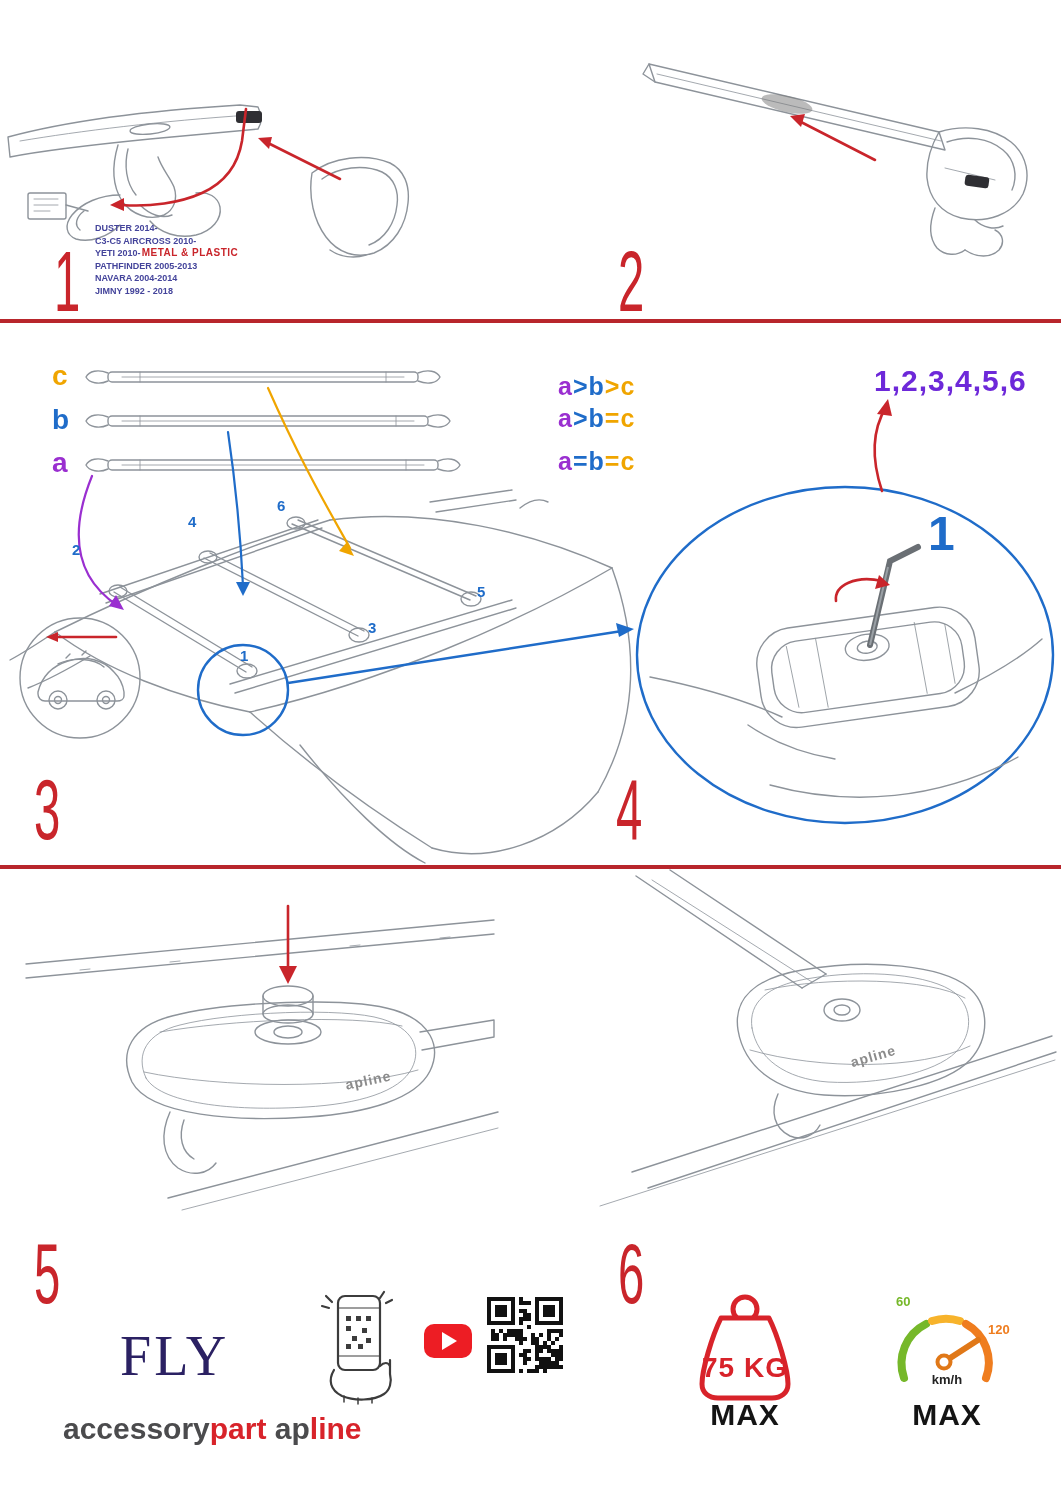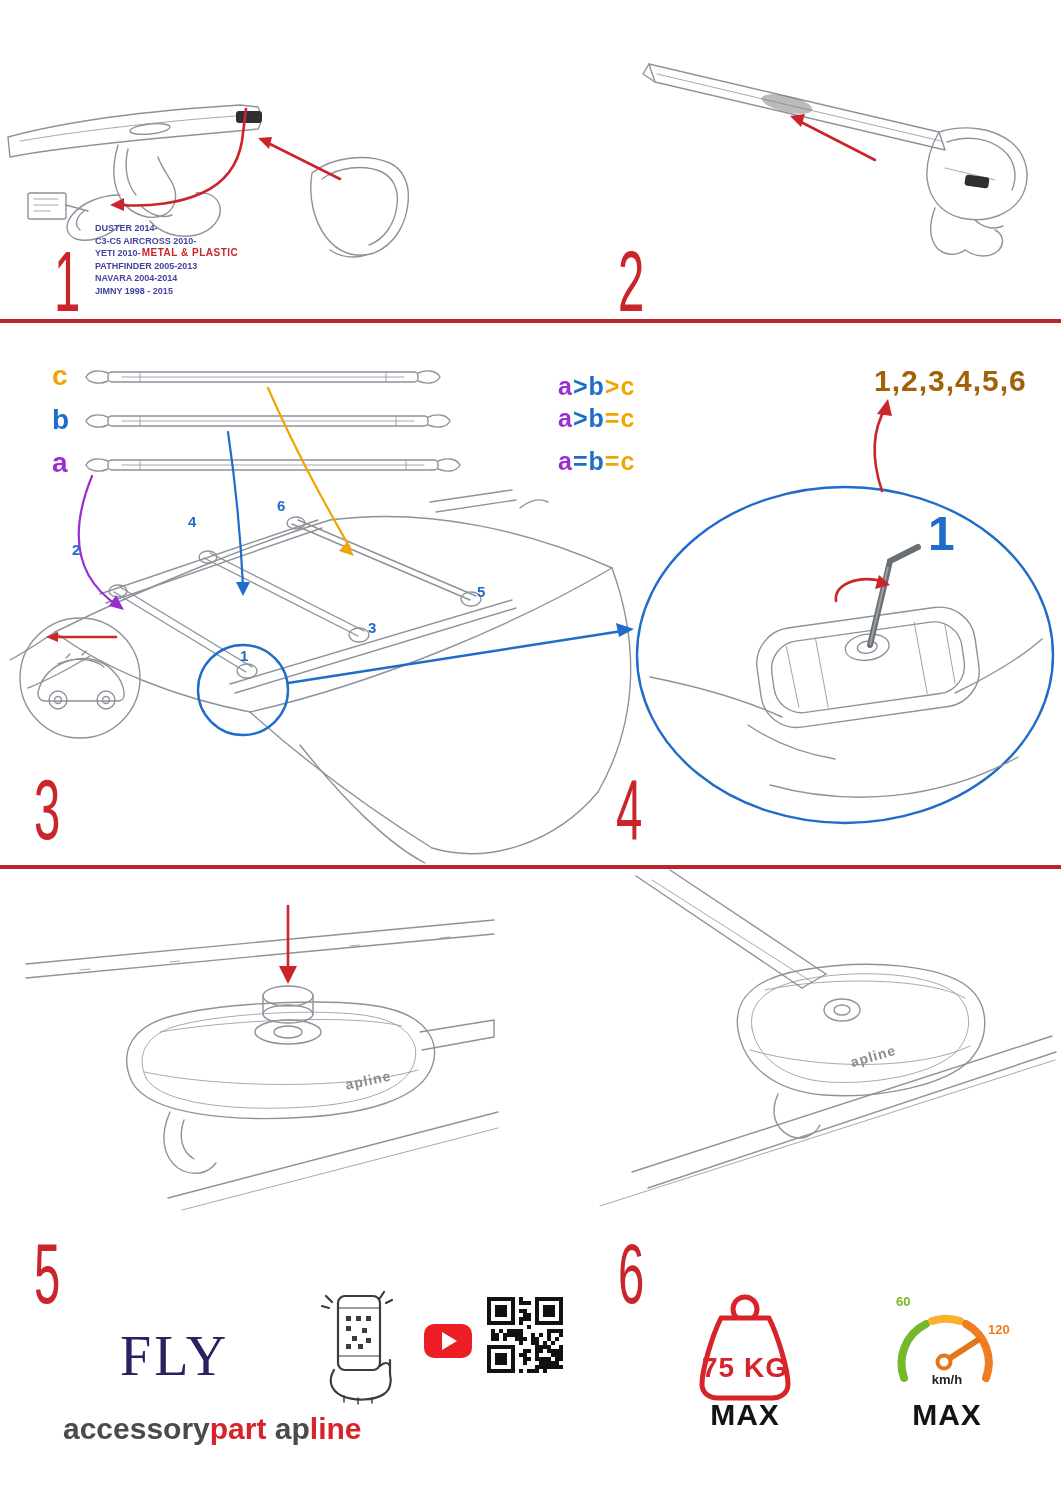--- a/index.html
+++ b/index.html
@@ -10,21 +10,21 @@
            transform:scaleX(0.55);transform-origin:left top;}
   .p1-title{position:absolute;left:105px;top:207px;width:170px;text-align:center;
             color:#c9252b;font-size:10px;font-weight:700;letter-spacing:.5px;margin-top:40px;}
   .p1-models{position:absolute;left:95px;top:222px;width:190px;
              color:#44449b;font-size:9px;font-weight:700;line-height:12.5px;}
   .barlabel{position:absolute;left:52px;font-size:28px;font-weight:700;line-height:1;}
   .lab-c{color:#f0a500;} .lab-b{color:#1f6cc9;} .lab-a{color:#9a2fd0;}
   .cmp{position:absolute;left:558px;font-size:25px;font-weight:700;letter-spacing:1px;line-height:1;}
   .pu{color:#9a2fd0;} .blt{color:#1f6cc9;} .ort{color:#f0a500;}
   .posnum{position:absolute;color:#1f6cc9;font-size:15px;font-weight:700;line-height:1;}
-  .seq{position:absolute;left:874px;top:364px;color:#a16207;font-size:30px;font-weight:700;letter-spacing:1px;}
+  .seq{position:absolute;left:874px;top:364px;color:#6d28d9;font-size:30px;font-weight:700;letter-spacing:1px;}
   .big1{position:absolute;left:928px;top:506px;color:#1f6cc9;font-size:48px;font-weight:700;}
   .footlogo{position:absolute;color:#8b8b8b;font-size:14px;font-weight:700;letter-spacing:1px;}
   .fly{position:absolute;left:120px;top:1328px;font-family:"Liberation Serif",serif;
        font-size:56px;color:#2b2163;letter-spacing:3px;line-height:1;}
   .wordmark{position:absolute;left:63px;top:1414px;font-size:30px;font-weight:700;line-height:1;letter-spacing:0;}
   .wm-dark{color:#4b4b4d;} .wm-red{color:#d8232a;}
   .yt{position:absolute;left:424px;top:1324px;width:48px;height:34px;background:#ed1d24;border-radius:10px;
       display:flex;align-items:center;justify-content:center;}
   .yt-tri{width:0;height:0;border-left:15px solid #fff;border-top:9px solid transparent;border-bottom:9px solid transparent;margin-left:3px;}
   .kg{position:absolute;left:688px;top:1352px;width:114px;text-align:center;color:#d8232a;
@@ -83,21 +83,21 @@
     <path class="rd2" d="M246,64 L242,96 C238,120 224,138 202,148 C180,158 150,162 122,160"></path>
     <polygon class="rdf" points="110,160 124,153 124,166"></polygon>
   </svg>
   <div class="p1-title">METAL &amp; PLASTIC</div>
   <div class="p1-models">
     <div>DUSTER 2014-</div>
     <div>C3-C5 AIRCROSS 2010-</div>
     <div>YETI 2010-</div>
     <div>PATHFINDER 2005-2013</div>
     <div>NAVARA 2004-2014</div>
-    <div>JIMNY 1998 - 2015</div>
+    <div>JIMNY 1992 - 2018</div>
   </div>
 
   <svg style="left:635px;top:48px;" width="425" height="235" viewBox="0 0 425 235">
     <g class="sk">
       <path d="M14,16 L304,84 L310,102 L20,34 Z"></path>
       <path class="thin" d="M22,26 L306,93"></path>
       <path d="M14,16 L8,26 L20,34"></path>
       <ellipse cx="152" cy="56" rx="26" ry="8" transform="rotate(13 152 56)" fill="#777" opacity="0.5" stroke="none"></ellipse>
       <path d="M304,84 C330,76 358,80 376,94 C392,107 396,128 388,146 C378,166 352,176 326,170 C306,165 294,150 292,130 C291,114 296,98 304,84 Z"></path>
       <path d="M312,94 C332,87 354,90 368,102 C380,112 383,128 377,142"></path>

